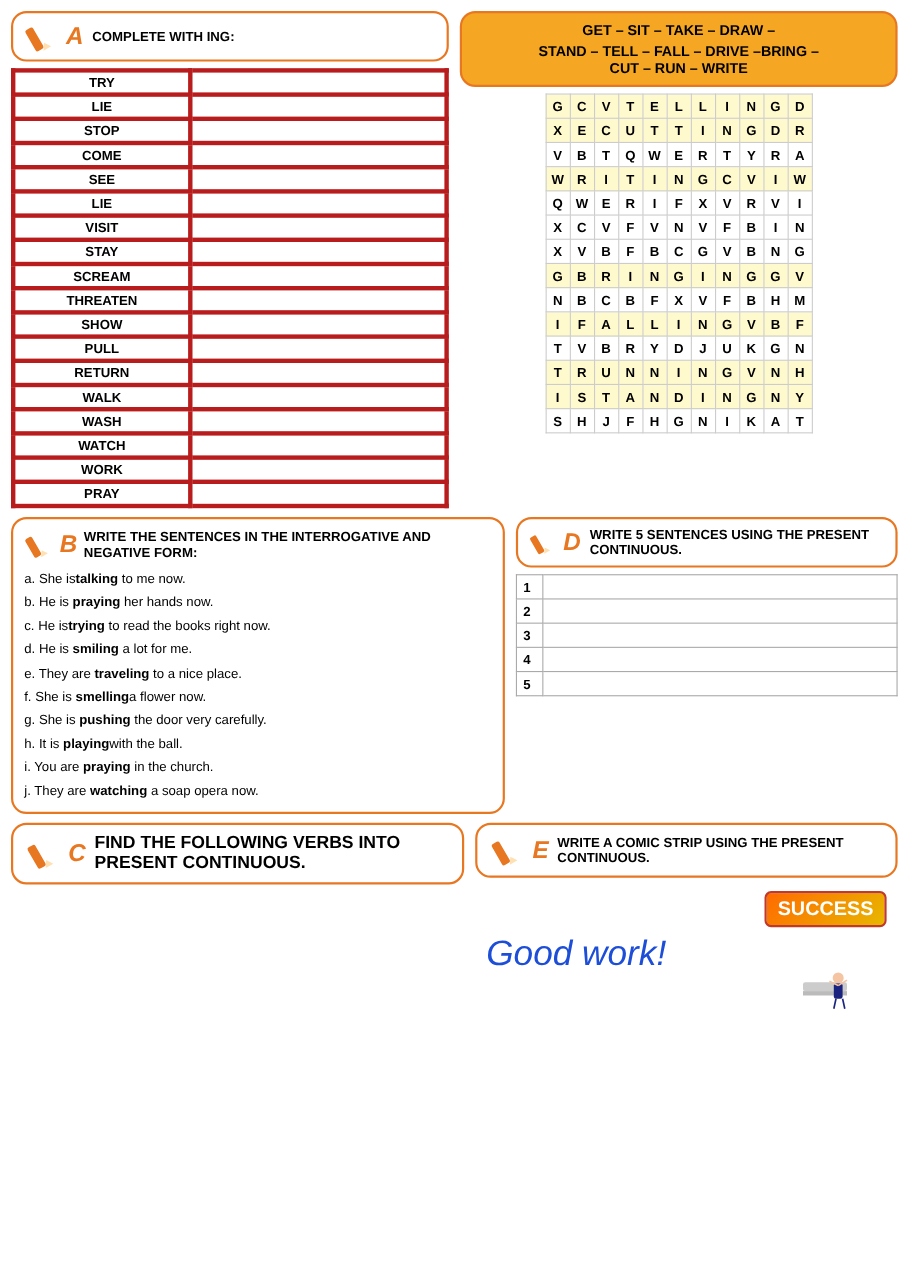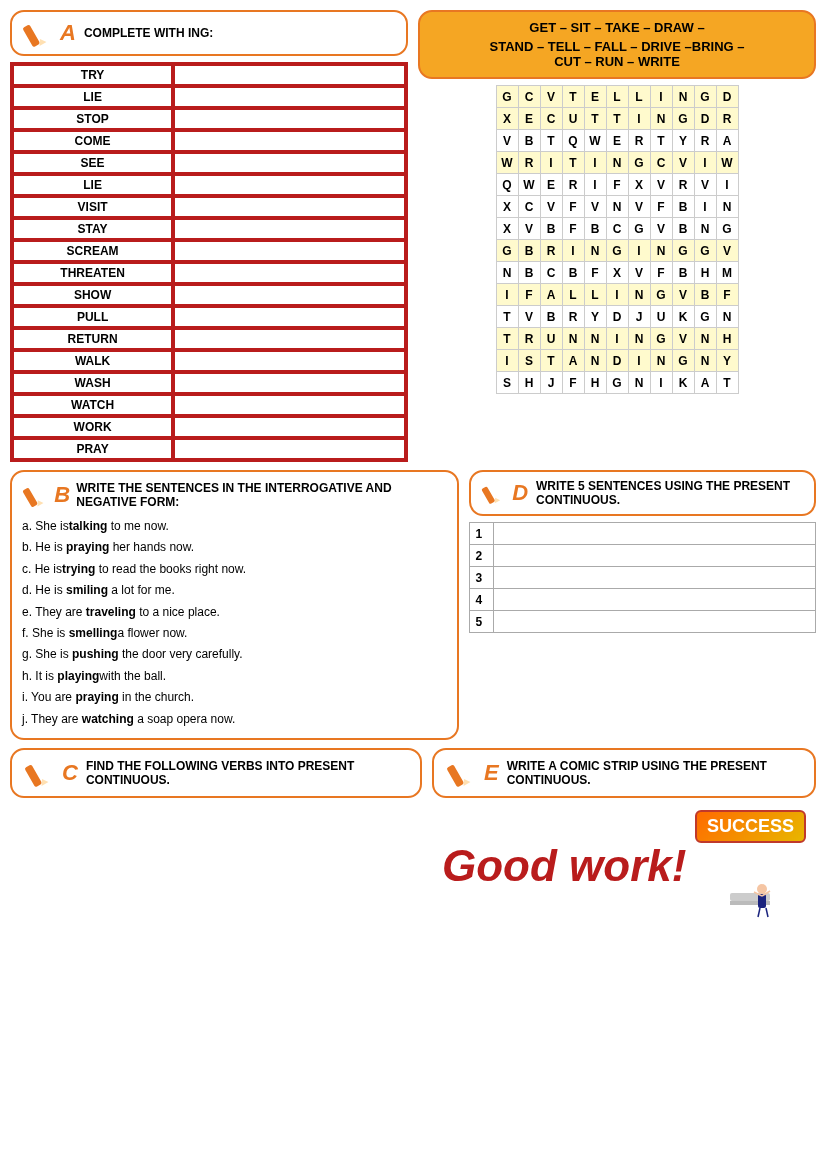--- a/index.html
+++ b/index.html
@@ -99,25 +99,25 @@
     .numbered-table td:first-child {
       width: 24px;
       font-weight: bold;
     }
     .bottom-row {
       display: flex;
       gap: 10px;
       align-items: flex-start;
     }
     .good-work-text {
-      font-size: 44px;
-      color: #b91c1c;
+      font-size: 32px;
+      color: #1d4ed8;
       font-style: italic;
       font-family: 'Comic Sans MS', cursive, sans-serif;
-      font-weight: bold;
+      font-weight: normal;
     }
     .success-badge {
       background: linear-gradient(135deg, #ff6b00, #e8b700);
       color: white;
       font-weight: bold;
       font-size: 18px;
       padding: 4px 10px;
       border-radius: 6px;
       border: 2px solid #c0392b;
     }
@@ -491,21 +491,21 @@
   </div>
 
   <div class="bottom-row">
 
     <div style="flex:1; border:2px solid #e87722; border-radius:14px; padding:8px 12px; display:flex; align-items:center; gap:8px;">
       <svg class="pencil-svg" viewBox="0 0 30 30" style="flex-shrink:0;">
         <rect x="4" y="4" width="8" height="22" rx="2" fill="#e87722" transform="rotate(-30 14 14)"></rect>
         <polygon points="14,22 18,28 10,28" fill="#ffe0b2" transform="rotate(-30 14 14)"></polygon>
       </svg>
       <span class="italic-letter">C</span>
-      <strong style="font-size:12px;">FIND THE FOLLOWING VERBS INTO PRESENT CONTINUOUS.</strong>
+      <strong style="font-size:16px;">FIND THE FOLLOWING VERBS INTO PRESENT CONTINUOUS.</strong>
     </div>
 
     <div style="flex:1; display:flex; flex-direction:column; gap:8px;">
       <div style="border:2px solid #e87722; border-radius:14px; padding:8px 12px; display:flex; align-items:center; gap:8px;">
         <svg class="pencil-svg" viewBox="0 0 30 30" style="flex-shrink:0;">
           <rect x="4" y="4" width="8" height="22" rx="2" fill="#e87722" transform="rotate(-30 14 14)"></rect>
           <polygon points="14,22 18,28 10,28" fill="#ffe0b2" transform="rotate(-30 14 14)"></polygon>
         </svg>
         <span class="italic-letter">E</span>
         <strong style="font-size:12px;">WRITE A COMIC STRIP USING THE PRESENT CONTINUOUS.</strong>

